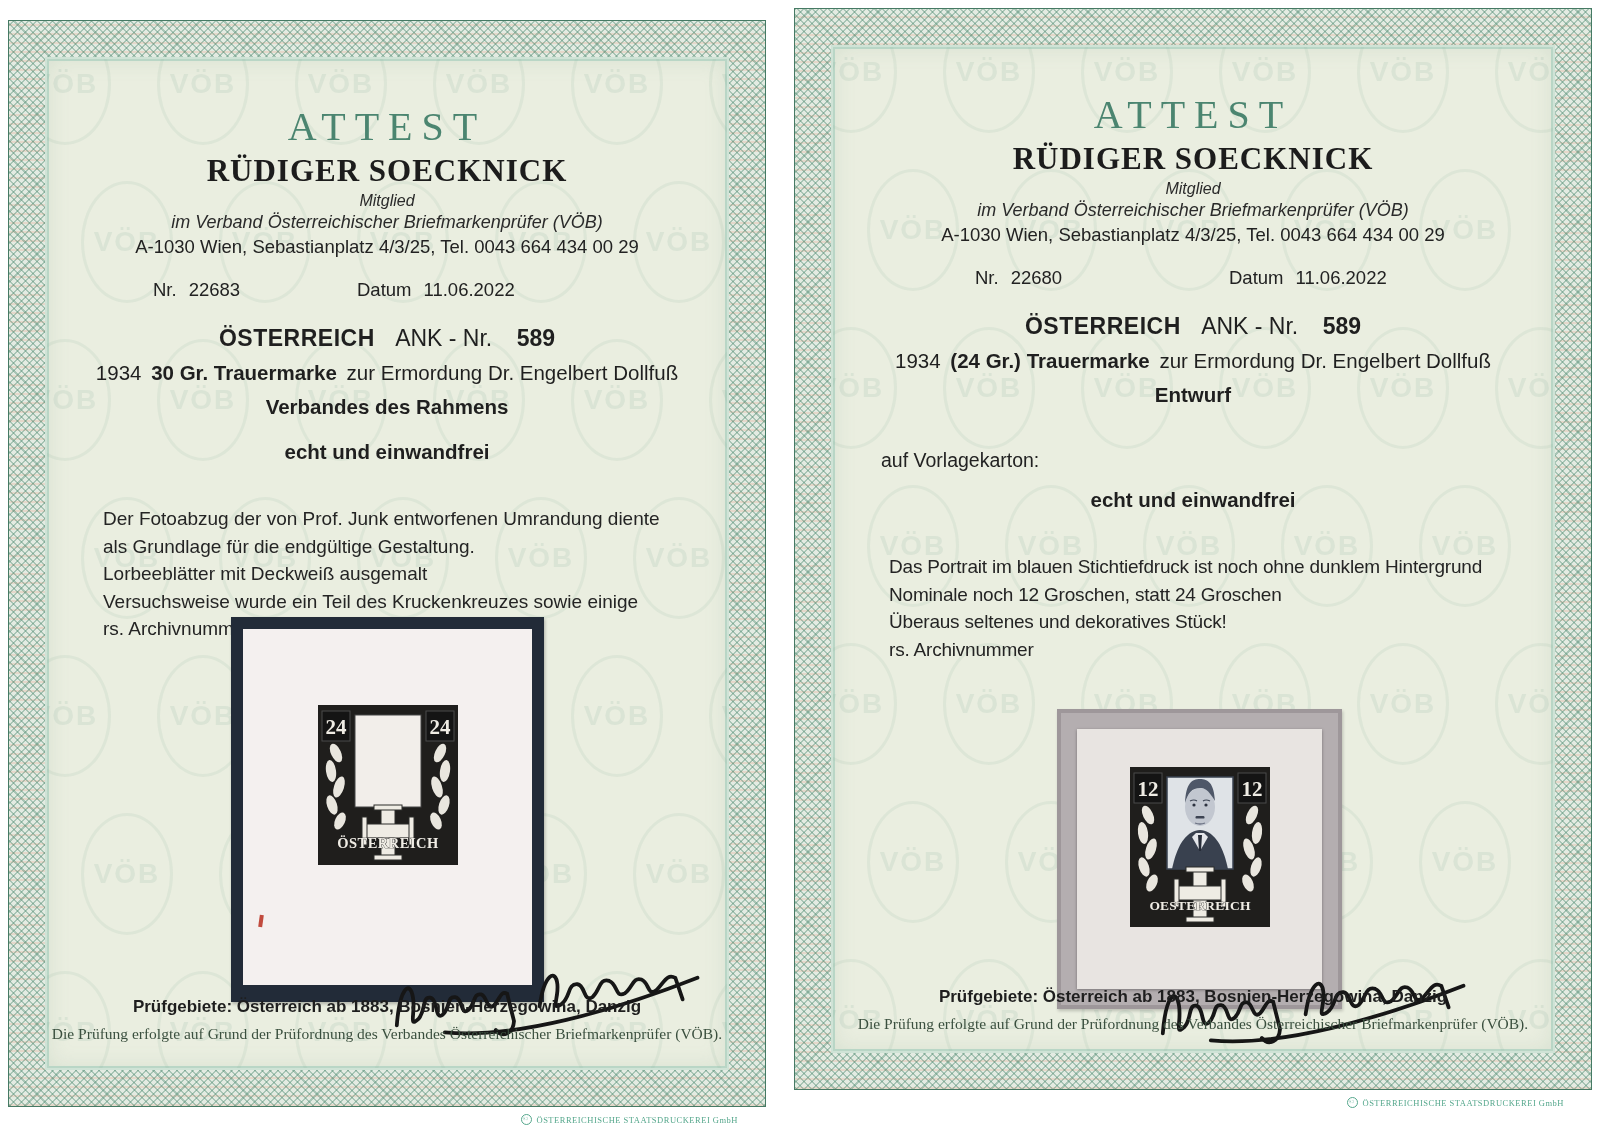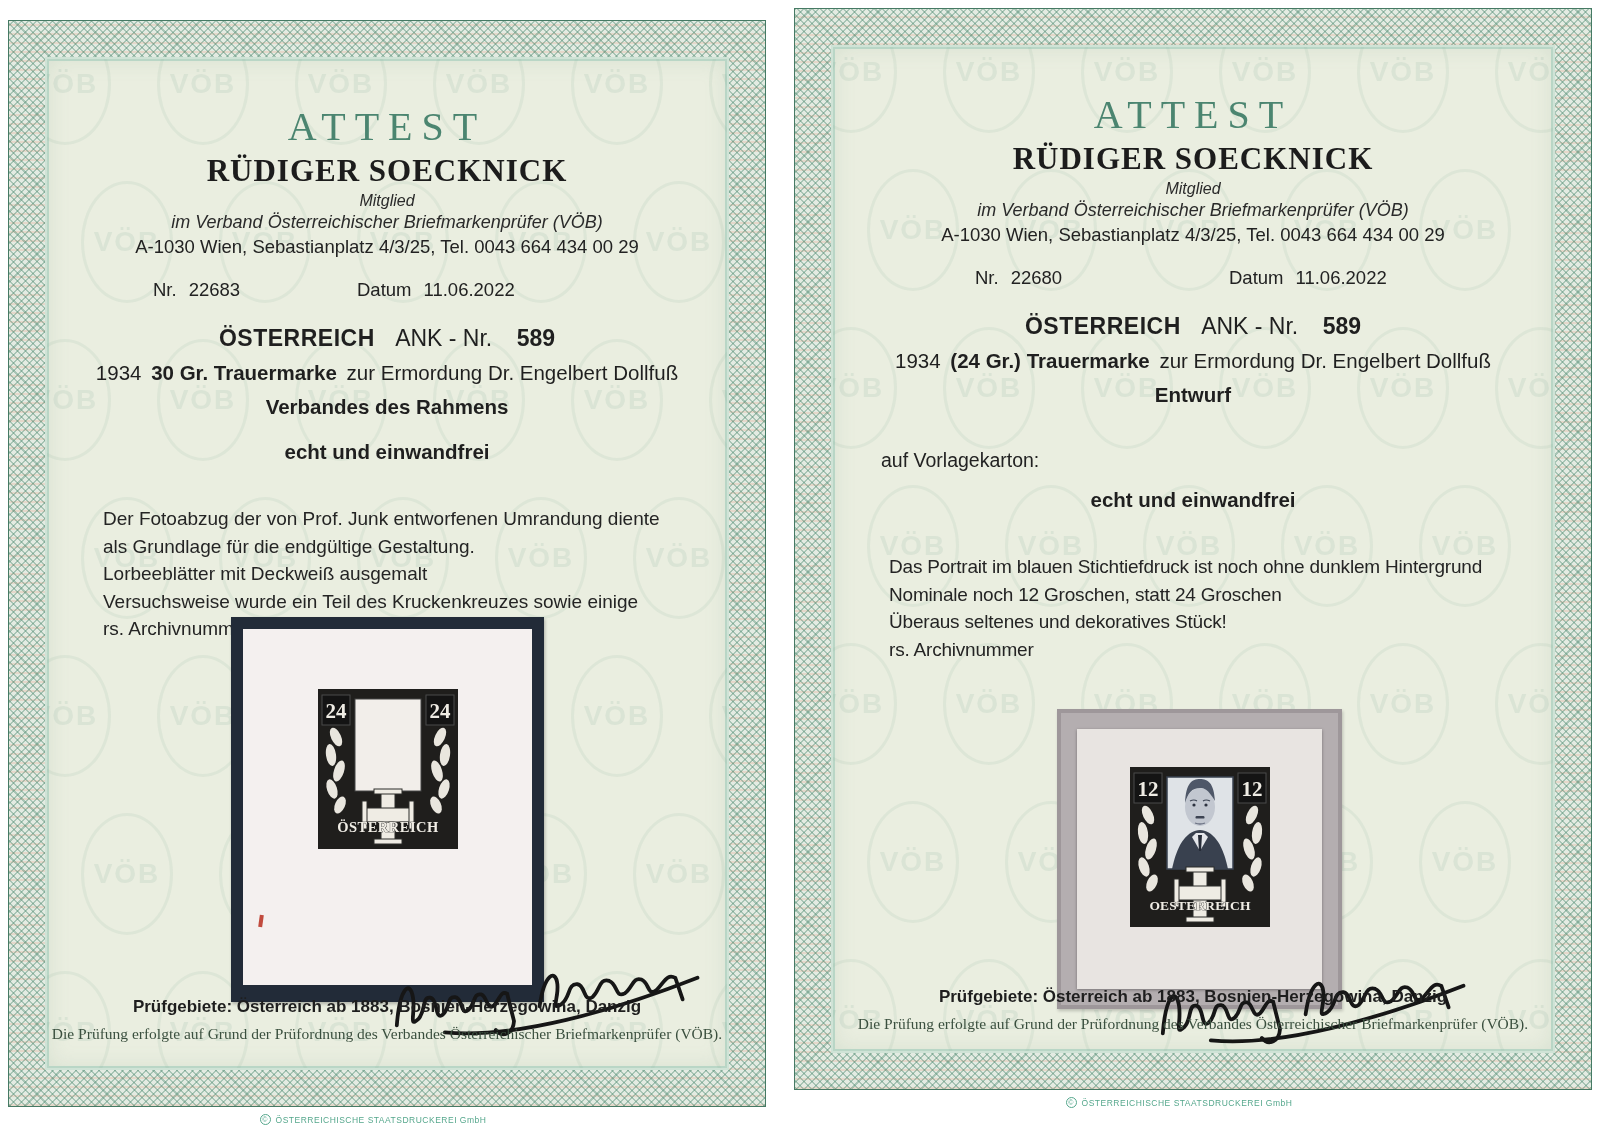--- a/index.html
+++ b/index.html
@@ -69,21 +69,21 @@
 
   
   .desc { position:absolute; left:58px; color:#242424; font-size:19px; line-height:27.5px; white-space:nowrap; }
   .cert-col.left  .desc { top:448px; }
   .cert-col.right .desc { top:508px; letter-spacing:-0.2px; }
 
   
   .photo-left { position:absolute; top:560px; left:186px; width:313px; height:385px;
                 background:#222b38; padding:12px 12px 17px; box-shadow:1px 2px 3px rgba(0,0,0,.25); }
   .photo-left .ph-in { position:relative; width:100%; height:100%; background:#f4f0ef;
-                       display:flex; justify-content:center; align-items:flex-start; padding-top:60px; }
+                       display:flex; justify-content:center; align-items:flex-start; padding-top:76px; }
   .red-tick { position:absolute; left:16px; bottom:58px; width:4px; height:12px; background:#c14a3d; transform:rotate(8deg); }
 
   .photo-right { position:absolute; top:664px; left:226px; width:285px; height:300px;
                  background:#b4aeb0; padding:20px; box-shadow:1px 2px 3px rgba(0,0,0,.2),
                  inset 0 0 0 4px rgba(90,85,88,.25); }
   .photo-right .ph-in { width:100%; height:100%; background:#e8e4e1; box-shadow:0 1px 3px rgba(0,0,0,.35);
                         display:flex; justify-content:center; align-items:flex-start; padding-top:38px; }
 
   .stamp-svg { display:block; }
 
@@ -93,22 +93,22 @@
   .cert-col.right .signature { top:918px; left:322px; }
 
   
   .areas { position:absolute; left:0; right:0; text-align:center; font-size:17px; font-weight:bold; color:#1e1e1e; }
   .legal { position:absolute; left:0; right:0; text-align:center; font-family:"Liberation Serif", serif;
            font-size:15.5px; color:#3a4f3e; }
   .cert-col.left  .areas { top:940px; }  .cert-col.left  .legal { top:968px; }
   .cert-col.right .areas { top:942px; }  .cert-col.right .legal { top:970px; }
 
   .printer-line { margin-top:7px; text-align:right; padding-right:28px; font-size:8.5px;
-                  color:#55a78c; letter-spacing:.5px; display:flex; justify-content:center;
-                  align-items:center; gap:5px; }
+                  color:#55a78c; letter-spacing:.5px; display:flex; justify-content:flex-end;
+                  align-items:center; gap:5px;font-family:Liberation Serif, serif; }
   .c-icon { display:inline-flex; width:11px; height:11px; border:1px solid #55a78c; border-radius:50%;
             align-items:center; justify-content:center; font-size:7px; line-height:1; }
 </style>
 </head>
 <body>
 
 <div class="page">
 
   <div class="cert-col left">
     <div class="cert">

